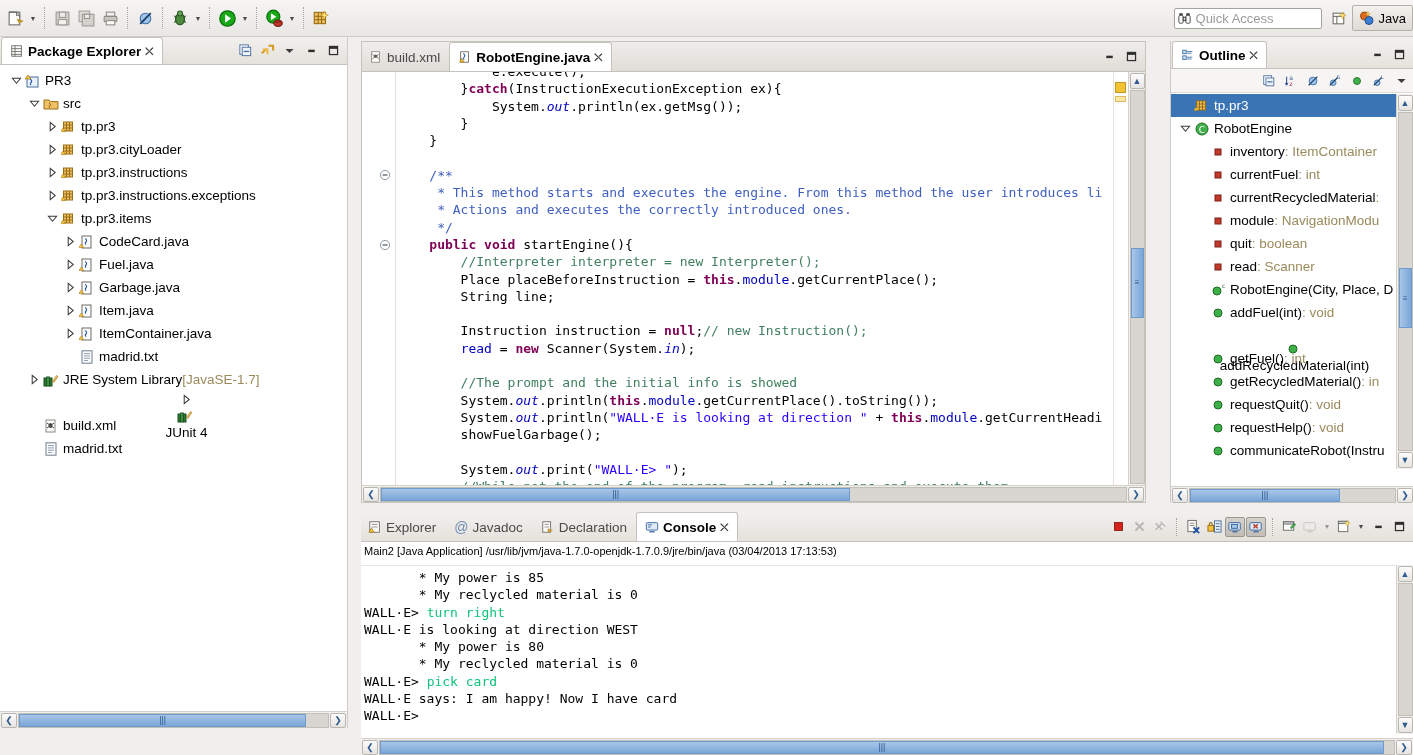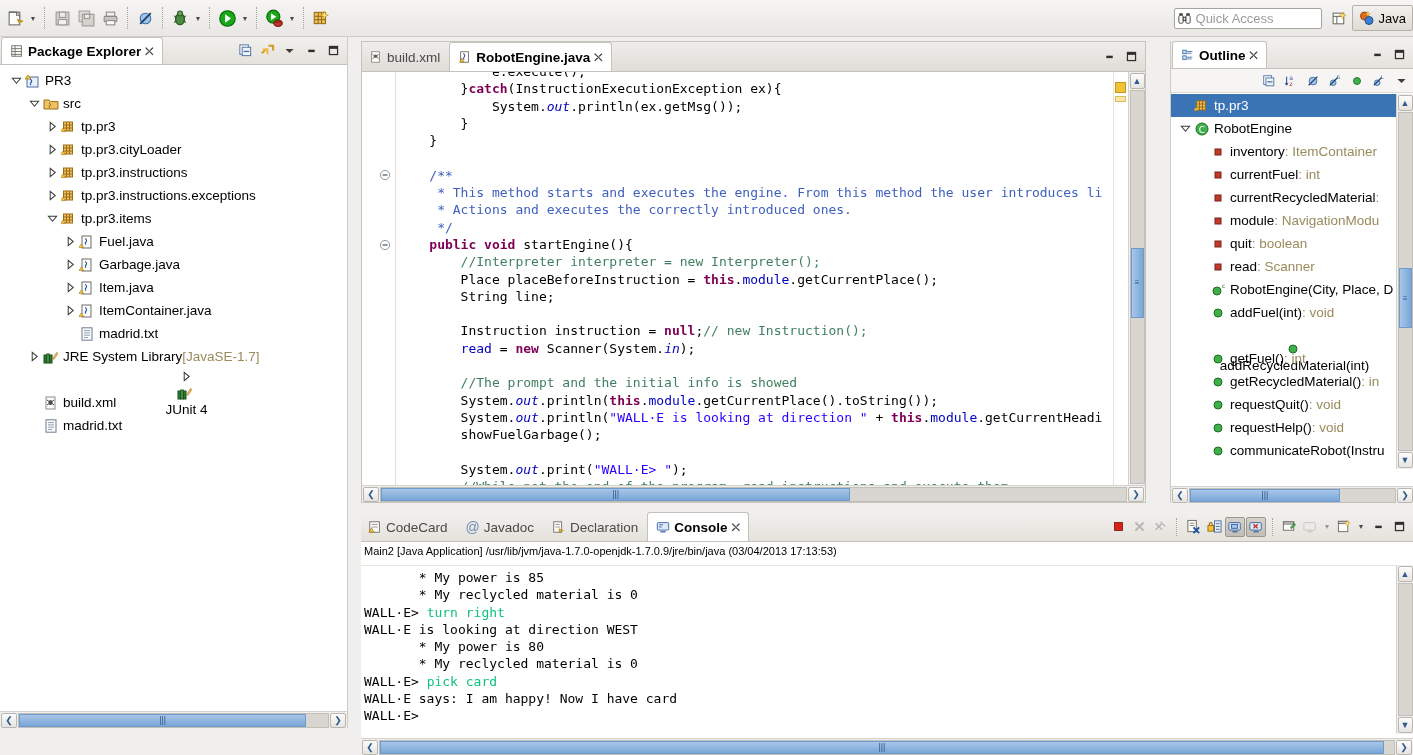--- a/index.html
+++ b/index.html
@@ -421,20 +421,35 @@
               <path d="M3.5 1.5v9L9 6z" fill="none" stroke="#3a3a3a" stroke-width="1.1"></path>
             </svg>
           </span>
           <span class="ticon">
             <svg width="16" height="16" viewBox="0 0 16 16">
               <rect x="3" y="2" width="9" height="12" fill="#fdfdfb" stroke="#6f6c66"></rect>
               <path d="M6 4.4c1.9.9 1.9 2.7 1 3.6s-1 1.6 0 2.6" stroke="#2255aa" fill="none" stroke-width="1.1"></path>
               <path d="M2.3 10l2.5 3.5H-.2z" fill="#f5c33c" stroke="#9a6f14" stroke-width=".5"></path>
             </svg>
           </span>
+          <span class="tlabel">CodeCard.java</span>
+        </div>
+        <div class="trow" style="padding-left: 62px;">
+          <span class="twist">
+            <svg width="11" height="11" viewBox="0 0 12 12">
+              <path d="M3.5 1.5v9L9 6z" fill="none" stroke="#3a3a3a" stroke-width="1.1"></path>
+            </svg>
+          </span>
+          <span class="ticon">
+            <svg width="16" height="16" viewBox="0 0 16 16">
+              <rect x="3" y="2" width="9" height="12" fill="#fdfdfb" stroke="#6f6c66"></rect>
+              <path d="M6 4.4c1.9.9 1.9 2.7 1 3.6s-1 1.6 0 2.6" stroke="#2255aa" fill="none" stroke-width="1.1"></path>
+              <path d="M2.3 10l2.5 3.5H-.2z" fill="#f5c33c" stroke="#9a6f14" stroke-width=".5"></path>
+            </svg>
+          </span>
           <span class="tlabel">Fuel.java</span>
         </div>
         <div class="trow" style="padding-left: 62px;">
           <span class="twist">
             <svg width="11" height="11" viewBox="0 0 12 12">
               <path d="M3.5 1.5v9L9 6z" fill="none" stroke="#3a3a3a" stroke-width="1.1"></path>
             </svg>
           </span>
           <span class="ticon">
             <svg width="16" height="16" viewBox="0 0 16 16">
@@ -939,21 +954,21 @@
        background:#ffffff;">
 
     <div class="view-tabbar" style="background:linear-gradient(#f2f0ed,#e5e2dd); height:30px;">
       <div class="view-tab inactive" style="padding-left:6px;">
         <svg width="14" height="14" viewBox="0 0 16 16">
             <rect x="2" y="2" width="11" height="12" fill="#fbfbf9" stroke="#6f6c66"></rect>
             <line x1="4" y1="5" x2="11" y2="5" stroke="#8f8c86"></line>
             <line x1="4" y1="8" x2="11" y2="8" stroke="#8f8c86"></line>
             <path d="M1 9l3 5H-2z" transform="translate(3,0)" fill="#f5c33c" stroke="#9a6f14" stroke-width=".7"></path>
           </svg>
-        <span>CodeCard</span>
+        <span>Explorer</span>
       </div>
       <div class="view-tab inactive">
         <span style="color:#6e8db5; font-size:14px;">@</span>
         <span>Javadoc</span>
       </div>
       <div class="view-tab inactive">
         <svg width="14" height="14" viewBox="0 0 16 16">
             <rect x="2" y="2" width="9" height="12" fill="#fbfbf9" stroke="#6f6c66"></rect>
             <line x1="4" y1="5" x2="9" y2="5" stroke="#8f8c86"></line>
             <line x1="4" y1="8" x2="9" y2="8" stroke="#8f8c86"></line>

